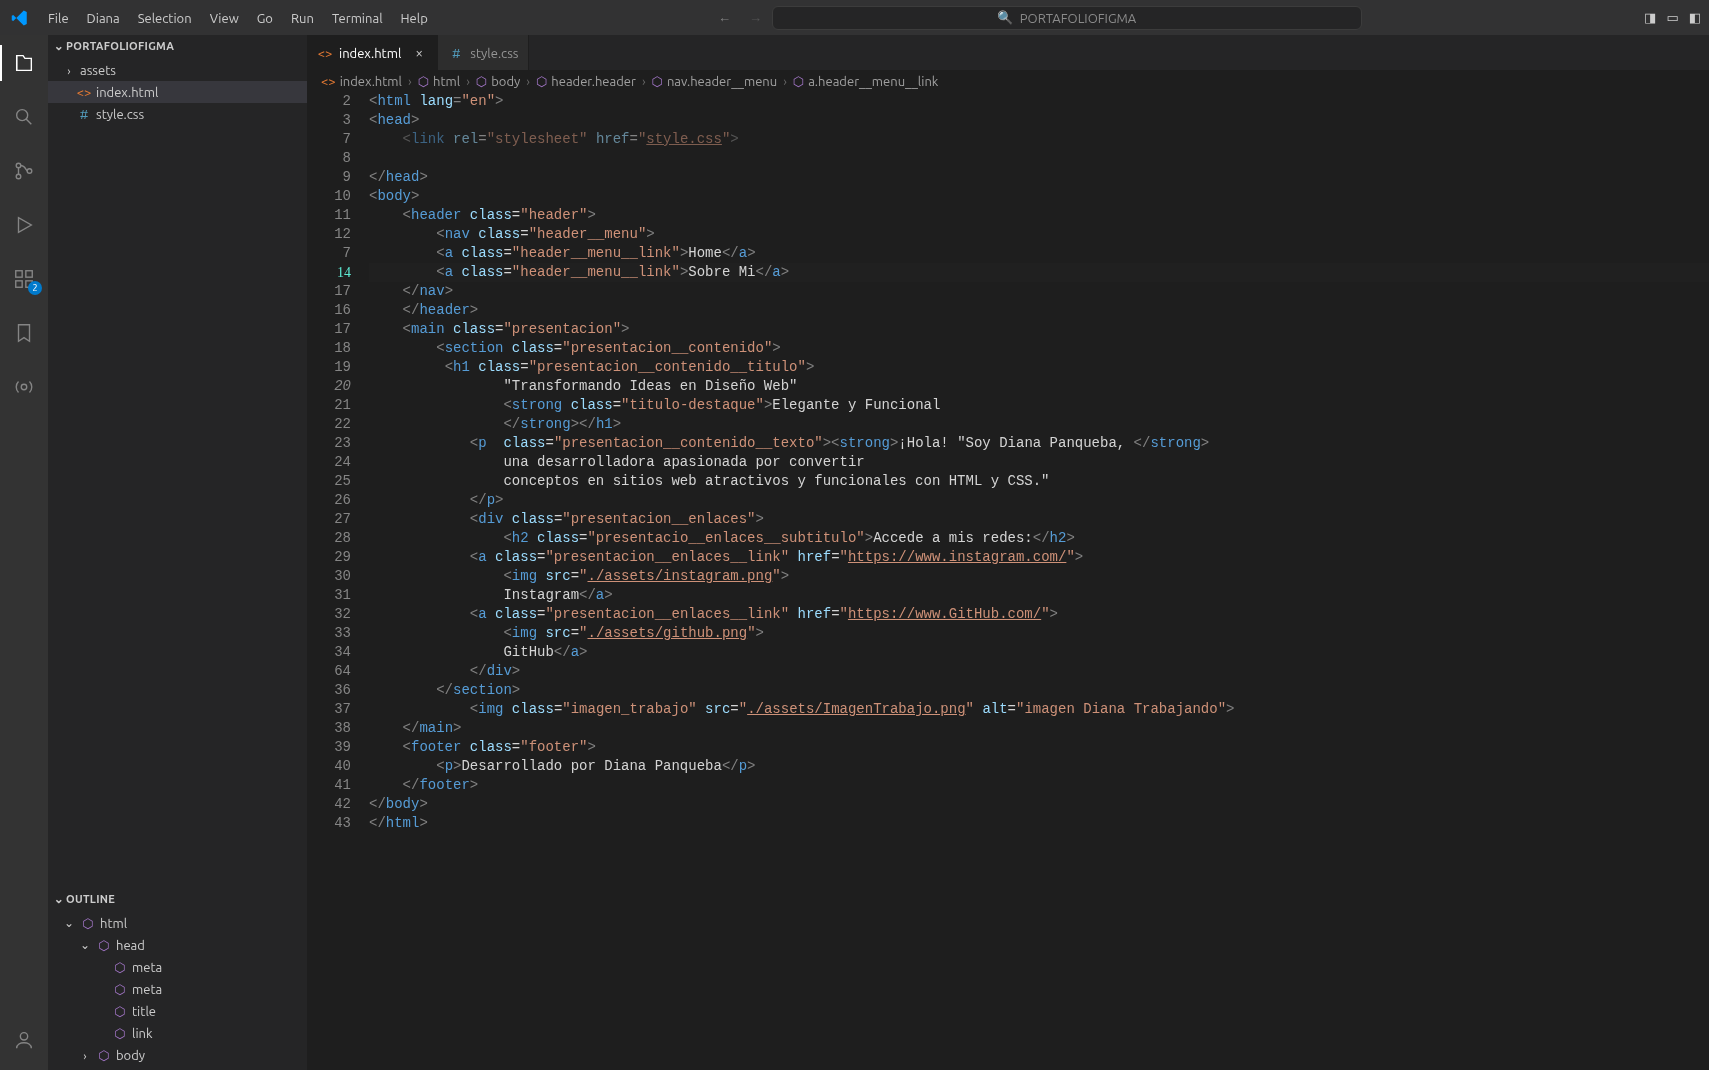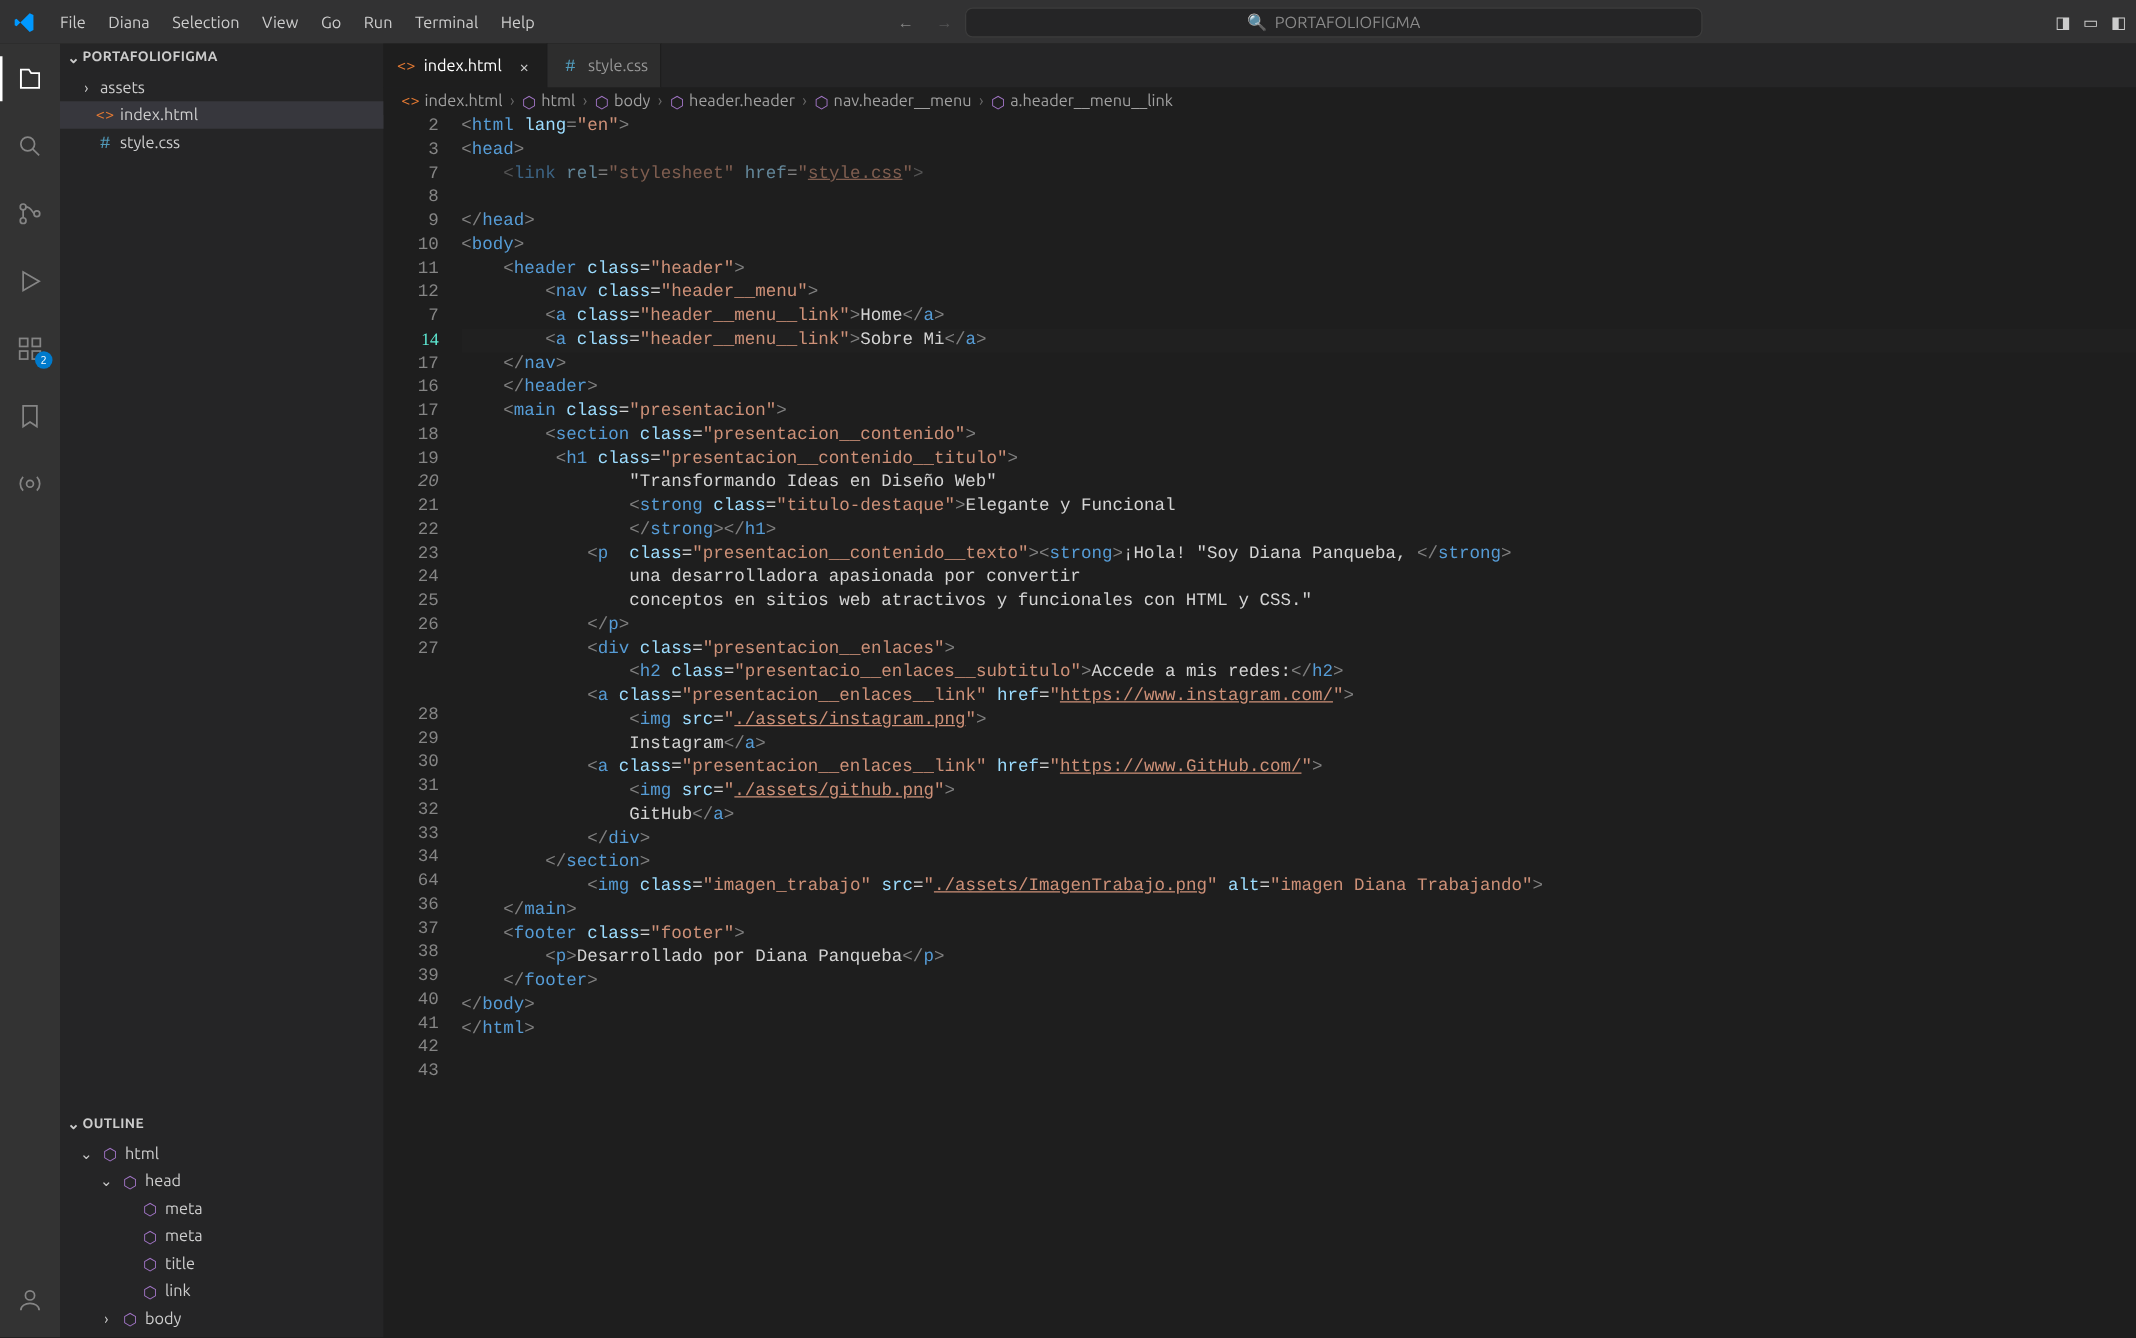--- a/index.html
+++ b/index.html
@@ -427,21 +427,21 @@
           <div style="height: 19px;">18</div>
           <div style="height: 19px;">19</div>
           <div style="height: 19px; font-style: italic;">20</div>
           <div style="height: 19px;">21</div>
           <div style="height: 19px;">22</div>
           <div style="height: 19px;">23</div>
           <div style="height: 19px;">24</div>
           <div style="height: 19px;">25</div>
           <div style="height: 19px;">26</div>
           <div style="height: 19px;">27</div>
-          <div style="height: 19px; margin-top: 34px;">28</div>
+          <div style="height: 19px;">28</div>
           <div style="height: 19px;">29</div>
           <div style="height: 19px;">30</div>
           <div style="height: 19px;">31</div>
           <div style="height: 19px;">32</div>
           <div style="height: 19px;">33</div>
           <div style="height: 19px;">34</div>
           <div style="height: 19px;">64</div>
           <div style="height: 19px;">36</div>
           <div style="height: 19px;">37</div>
           <div style="height: 19px;">38</div>

